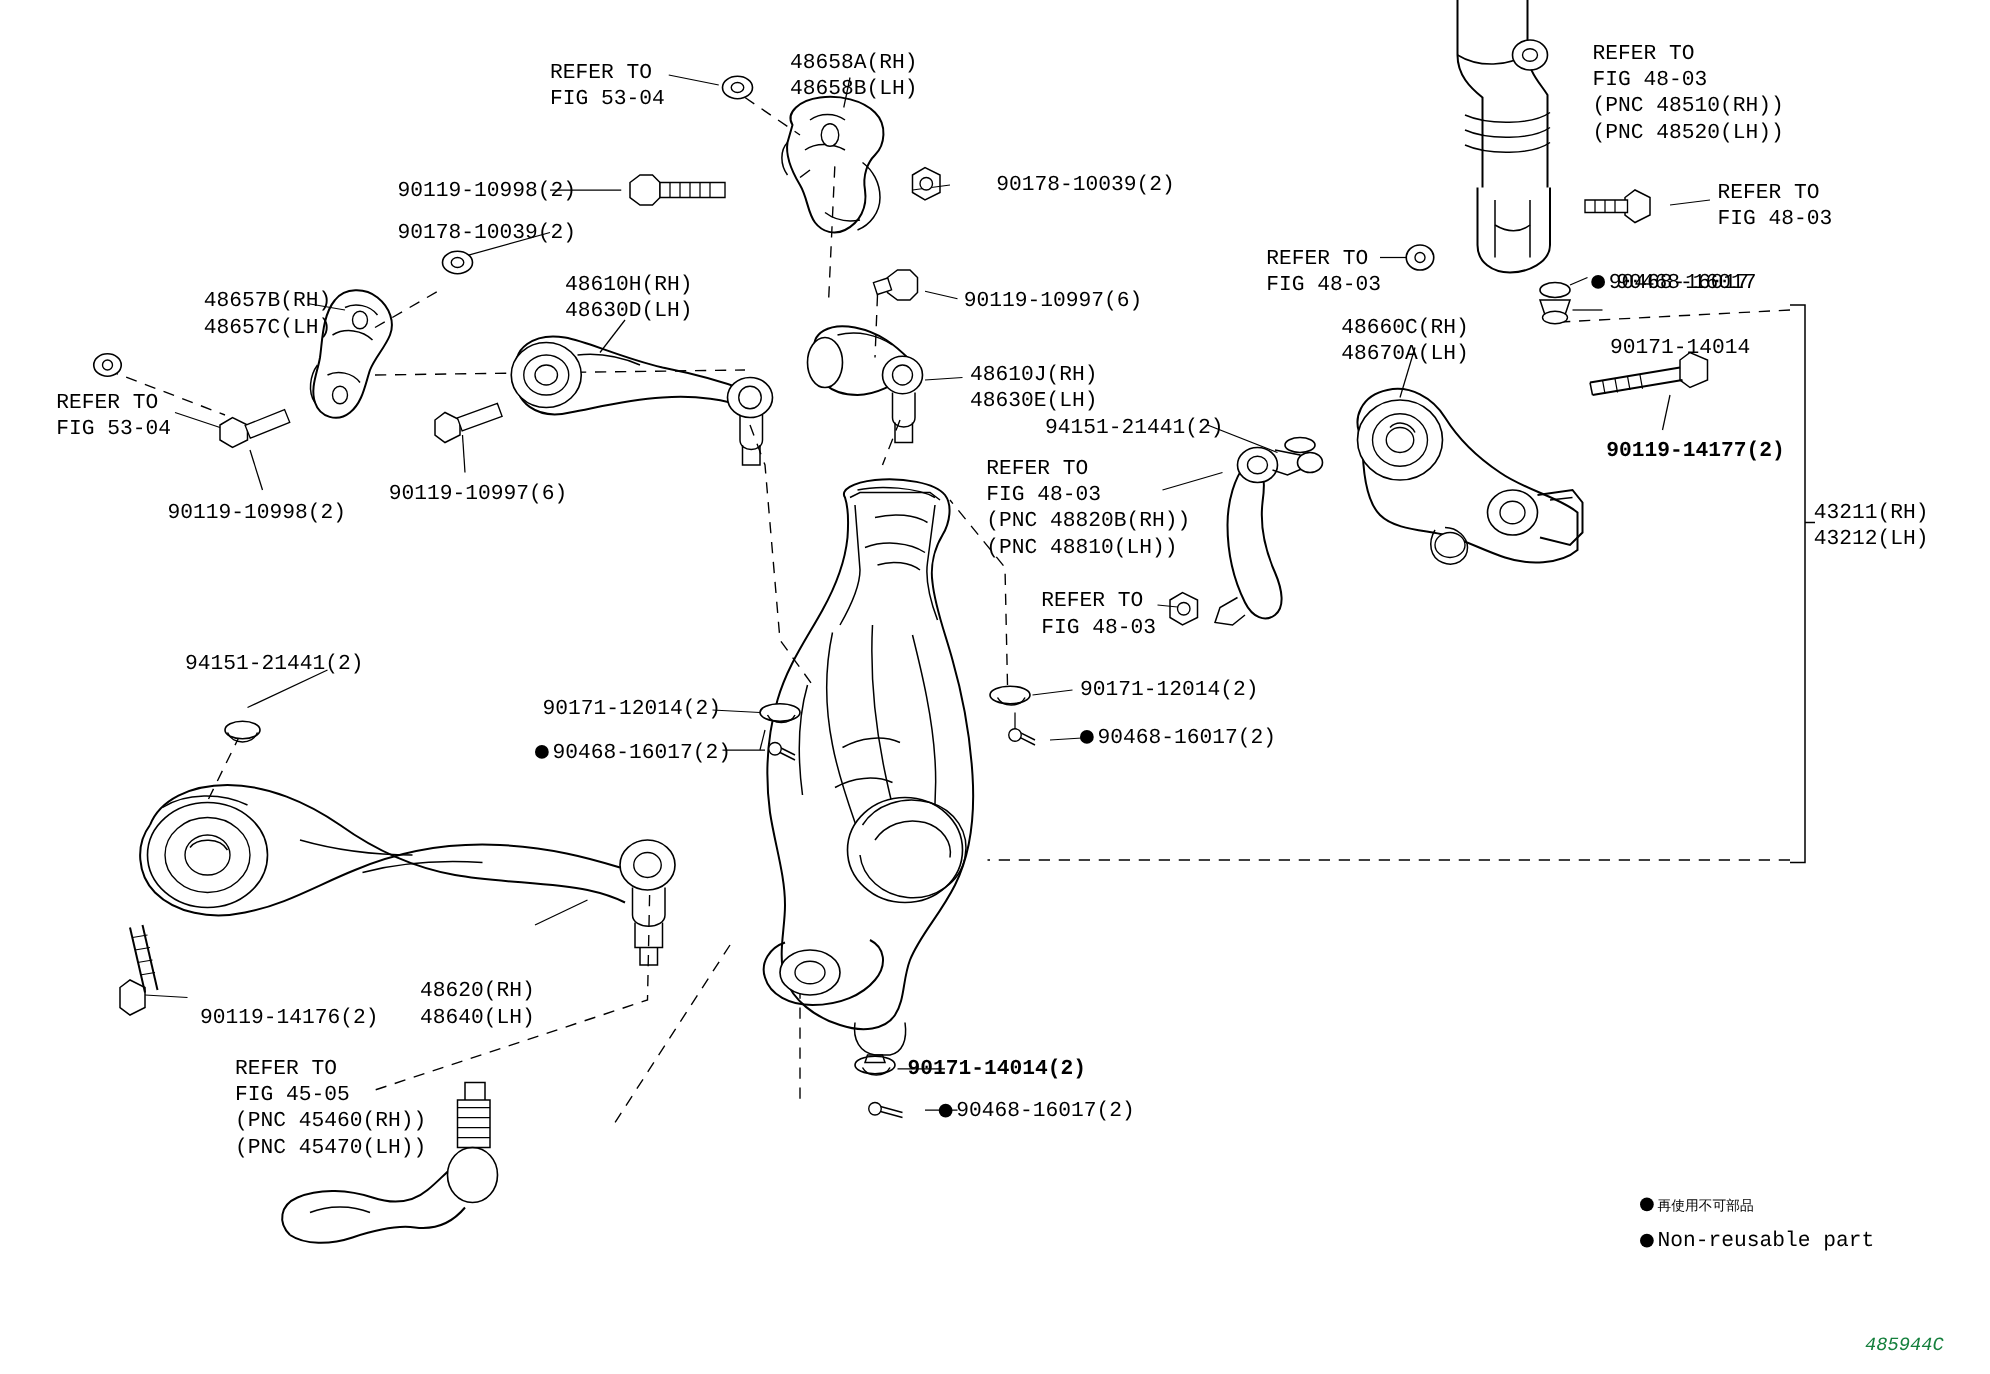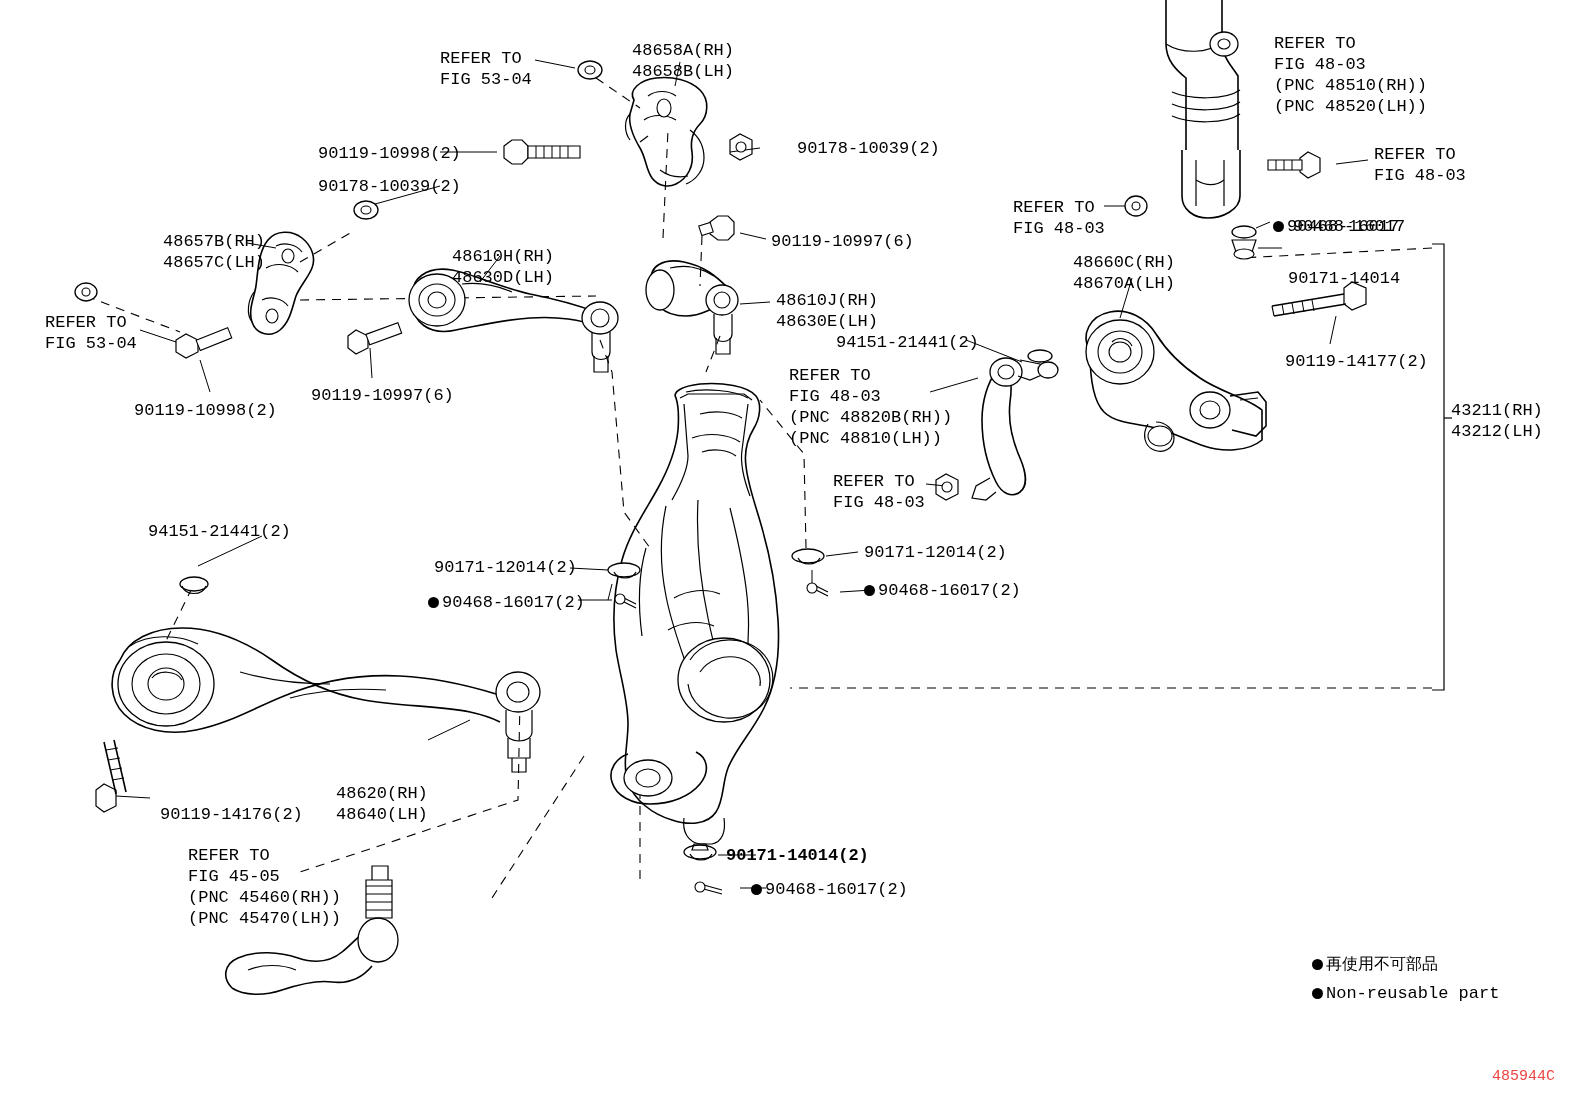--- a/index.html
+++ b/index.html
@@ -17,24 +17,25 @@
   }
   .lbl {
     position: absolute;
     font-family: "Liberation Mono", "DejaVu Sans Mono", monospace;
     font-size: 17px;
     line-height: 21px;
     color: #000000;
     white-space: pre;
     letter-spacing: 0px;
   }
-  .lbl.jp { font-family: Liberation Mono, monospace; font-size: 16px; }
+  .lbl.jp { font-family: Liberation Serif, serif; font-size: 11px; }
   .lbl.code {
     font-size: 15px;
-    color: #ef4444;
+    color: #15803d;
+    font-style: italic;
   }
   .dot {
     display: inline-block;
     width: 11px;
     height: 11px;
     background: #000;
     border-radius: 50%;
     vertical-align: -1px;
     margin-right: 3px;
   }
@@ -377,33 +378,33 @@
 (PNC 48520(LH))</div>
   <div class="lbl" style="left:318px; top:143px;">90119-10998(2)</div>
   <div class="lbl" style="left:797px; top:138px;">90178-10039(2)</div>
   <div class="lbl" style="left:1374px; top:144px;">REFER TO
 FIG 48-03</div>
   <div class="lbl" style="left:318px; top:176px;">90178-10039(2)</div>
   <div class="lbl" style="left:1013px; top:197px;">REFER TO
 FIG 48-03</div>
   <div class="lbl" style="left:133px; top:231px;margin-left:30px;">48657B(RH)
 48657C(LH)</div>
-  <div class="lbl" style="left:452px; top:218px;margin-top:28px;">48610H(RH)
+  <div class="lbl" style="left:452px; top:218px;">48610H(RH)
 48630D(LH)</div>
   <div class="lbl" style="left:771px; top:231px;">90119-10997(6)</div>
   <div class="lbl" style="left:1293px; top:216px;">90468-16017</div>
   <div class="lbl" style="left:1073px; top:252px;">48660C(RH)
 48670A(LH)</div>
   <div class="lbl" style="left:1288px; top:241px;margin-top:27px;">90171-14014</div>
   <div class="lbl" style="left:45px; top:312px;">REFER TO
 FIG 53-04</div>
   <div class="lbl" style="left:776px; top:290px;">48610J(RH)
 48630E(LH)</div>
   <div class="lbl" style="left:836px; top:332px;">94151-21441(2)</div>
-  <div class="lbl" style="left:1285px; top:351px;">90119-14177(2)</div>
+  <div class="lbl" style="left:1285px; top:351px;font-weight:bold;">90119-14177(2)</div>
   <div class="lbl" style="left:134px; top:400px;">90119-10998(2)</div>
   <div class="lbl" style="left:311px; top:385px;">90119-10997(6)</div>
   <div class="lbl" style="left:789px; top:365px;">REFER TO
 FIG 48-03
 (PNC 48820B(RH))
 (PNC 48810(LH))</div>
   <div class="lbl" style="left:1451px; top:400px;">43211(RH)
 43212(LH)</div>
   <div class="lbl" style="left:833px; top:471px;">REFER TO
 FIG 48-03</div>

